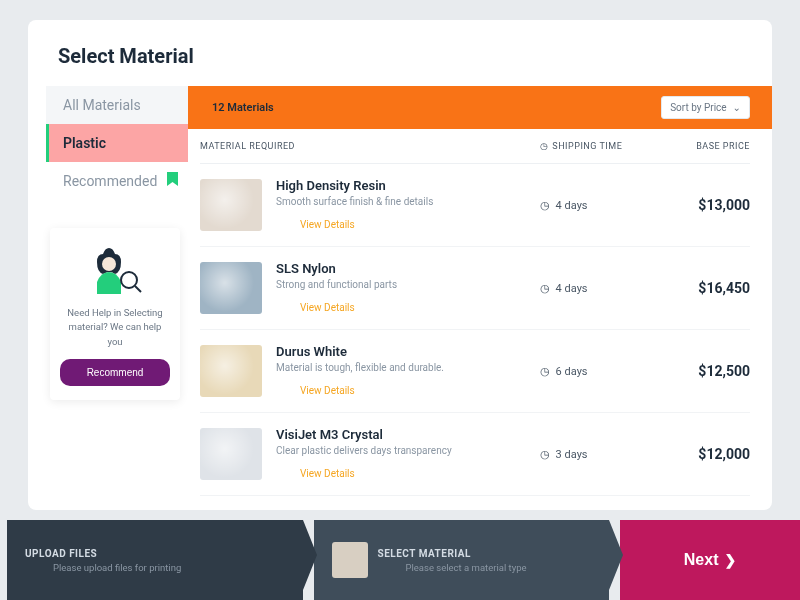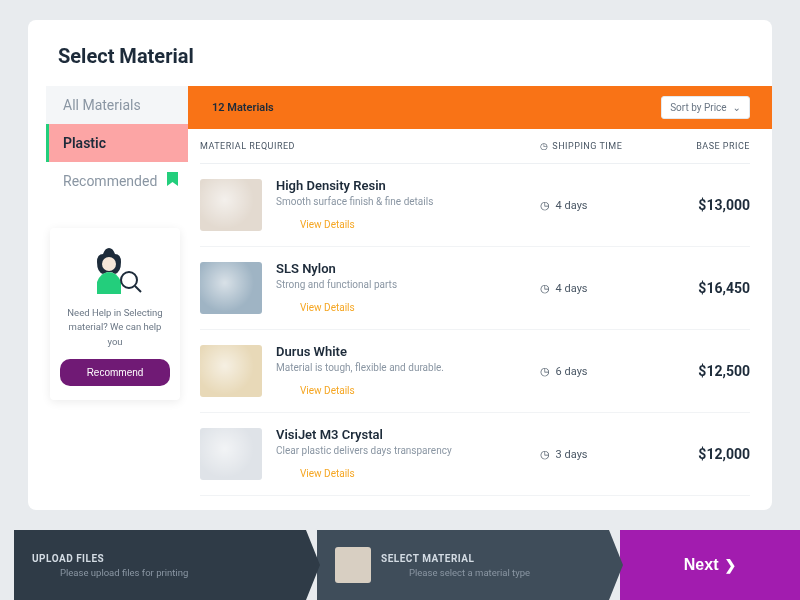--- a/index.html
+++ b/index.html
@@ -32,31 +32,31 @@
 .thumb.t2 { background: #9fb4c4; }
 .thumb.t3 { background: #e8d9b8; }
 .thumb.t4 { background: #dfe3e8; }
 .info { flex: 1; }
 .mat-name { font-size: 13px; font-weight: 600; color: #1d2b3a; margin-bottom: 3px; }
 .mat-desc { font-size: 10px; color: #8a96a3; margin-bottom: 6px; }
 .view-link { font-size: 10px; color: #f5a623; text-decoration: none; cursor: pointer; margin-left: 24px; }
 .ship { width: 110px; font-size: 11px; color: #4a5765; display: flex; align-items: center; gap: 6px; }
 .clock { font-size: 11px; }
 .price { width: 100px; text-align: right; font-size: 14px; font-weight: 700; color: #1d2b3a; }
-.stepper { position: fixed; bottom: 0; left: 14px; right: 0; height: 70px; display: flex; gap: 11px; }
+.stepper { position: fixed; bottom: 0; left: 7px; right: 0; height: 80px; display: flex; gap: 11px; }
 .step { flex: 1; display: flex; align-items: center; padding: 0 18px; position: relative; }
 .step.s1 { background: #2f3b47; }
 .step.s2 { background: #3f4d5a; }
 .step::after { content: ""; position: absolute; right: -14px; top: 0; width: 0; height: 0; border-top: 35px solid transparent; border-bottom: 35px solid transparent; z-index: 2; }
 .step.s1::after { border-left: 14px solid #2f3b47; }
 .step.s2::after { border-left: 14px solid #3f4d5a; }
 .step-thumb { width: 36px; height: 36px; background: #d8cfc2; border-radius: 3px; margin-right: 10px; }
 .step-title { font-size: 10px; font-weight: 700; letter-spacing: 0.5px; color: #d3dbe3; margin-bottom: 3px; }
 .step-sub { font-size: 9.5px; color: #8a96a3; padding-left: 28px; }
-.next-btn { width: 180px; background: #a21caf; color: #fff; border: none; font-size: 16px; font-weight: 600; display: flex; align-items: center; justify-content: center; gap: 6px; cursor: pointer; }
+.next-btn { width: 180px; background: #be185d; color: #fff; border: none; font-size: 16px; font-weight: 600; display: flex; align-items: center; justify-content: center; gap: 6px; cursor: pointer; }
 .chev { font-size: 14px; }
 </style>
 </head>
 <body>
 
 <div class="card">
   <h1 class="page-title">Select Material</h1>
   <div class="content">
     <aside class="sidebar">
       <ul class="tabs">

